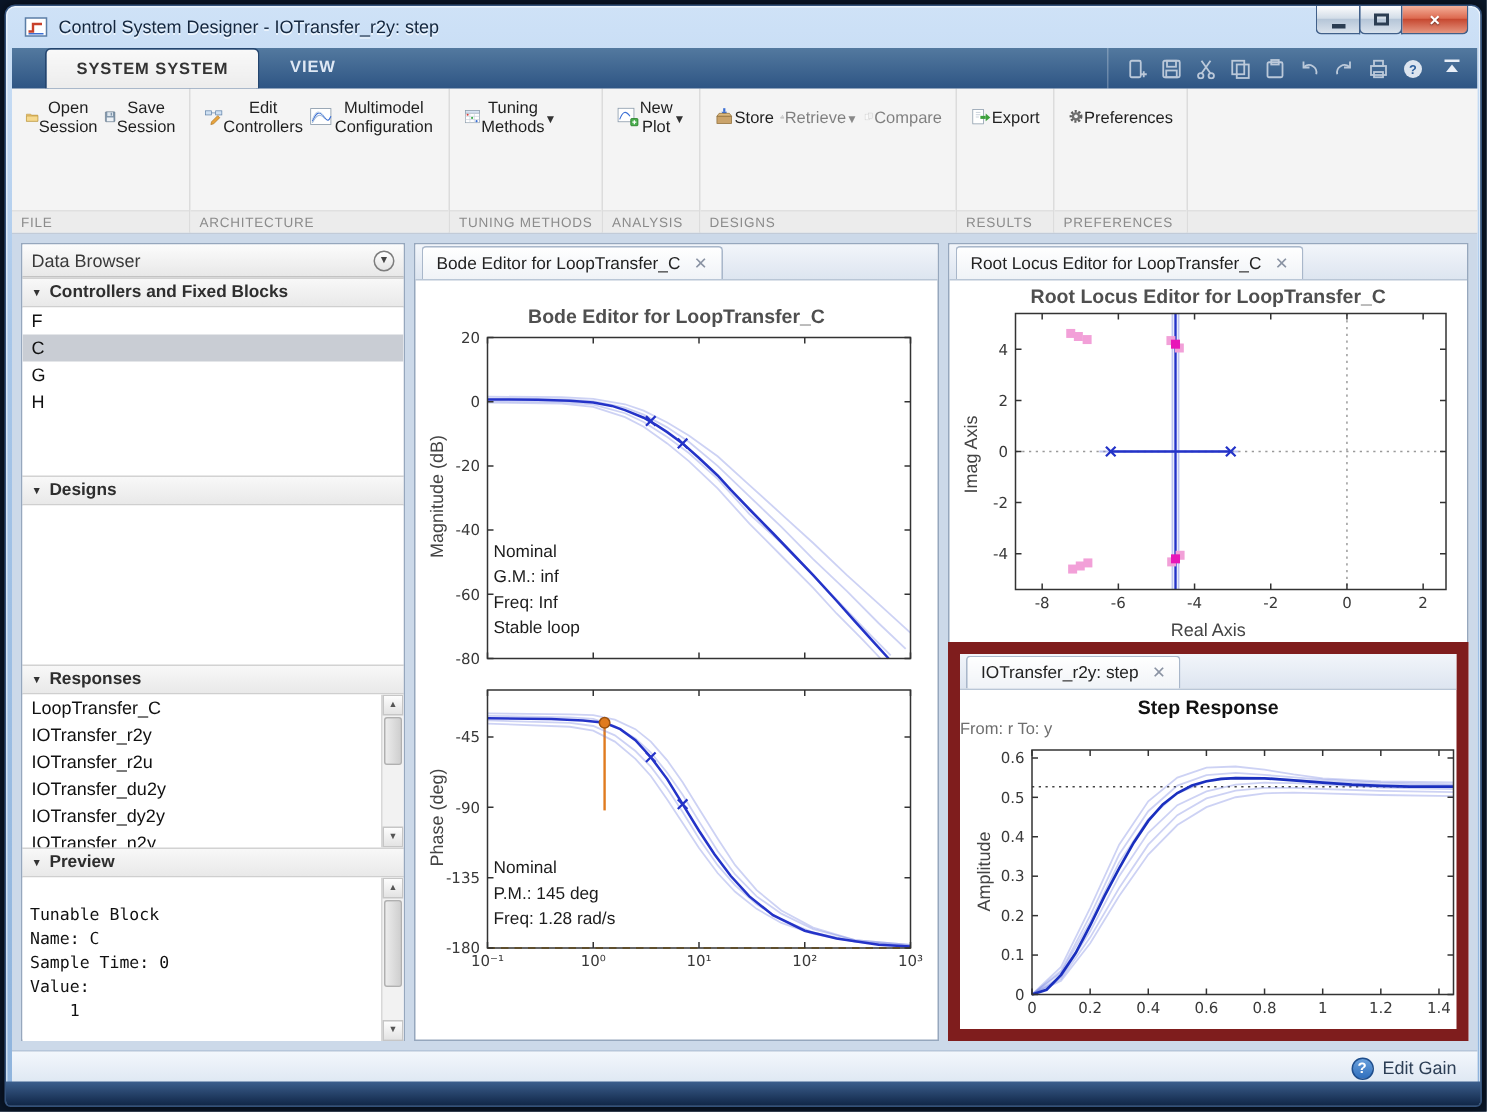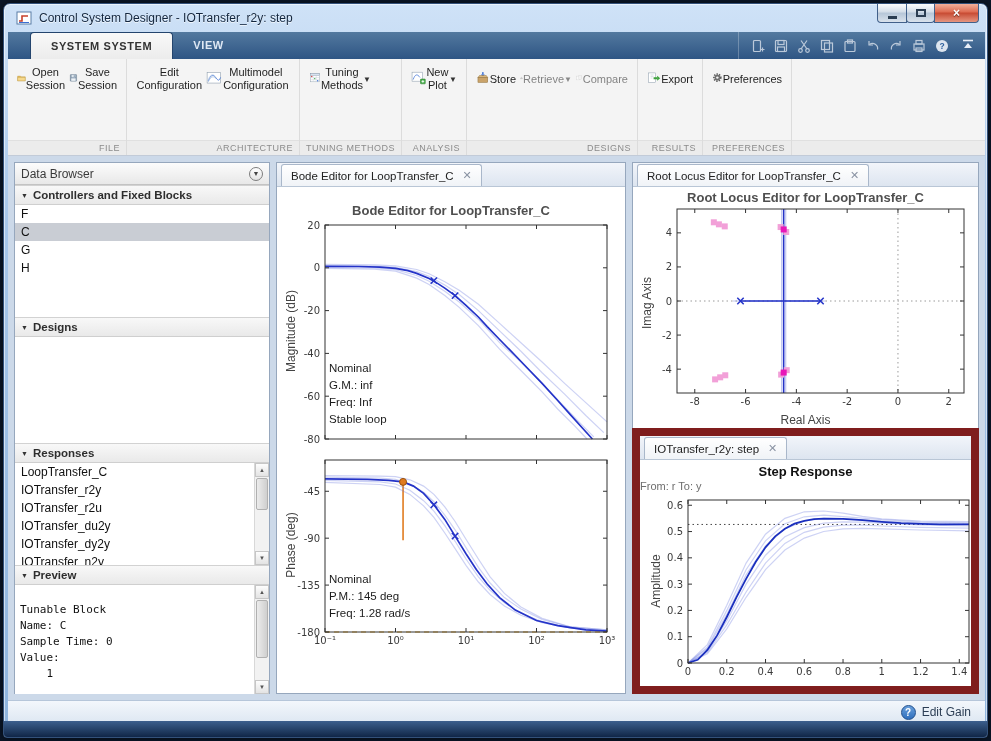--- a/index.html
+++ b/index.html
@@ -25,21 +25,21 @@
   .ts-tab{height:27px;line-height:27px;padding:0 20px;font-size:11px;font-weight:bold;letter-spacing:.6px;color:#dfe8f4;cursor:pointer}
   .ts-tab.active{background:linear-gradient(#f9f9f9,#ececec);color:#333;border-radius:4px 4px 0 0;border:1px solid #24456e;border-bottom:none}
   .qa-group{position:absolute;right:36px;top:0;height:27px;display:flex;align-items:center;gap:9px;border-left:1px solid rgba(255,255,255,.25);padding-left:12px}
   .qa{width:14px;height:14px;fill:none;stroke:#c9d4e2;stroke-width:1.2;opacity:.9;cursor:pointer}
   .qa.solid{fill:#c9d4e2;stroke:none}
   .collapse-btn{position:absolute;right:10px;top:6px;cursor:pointer}
   
   .ribbon{height:97px;display:flex;background:#f4f4f4;border-bottom:1px solid #c2cbd8}
   .rib-section{display:flex;flex-direction:column;border-right:1px solid #dcdcdc}
   .rib-buttons{flex:1;display:flex;align-items:flex-start;gap:4px;padding:5px 9px 0}
-  .rib-sec-label{height:15px;font-size:9px;color:#8b8b8b;text-align:right;letter-spacing:.5px;background:#ececec;border-top:1px solid #e0e0e0;line-height:15px;white-space:nowrap;padding:0 6px}
+  .rib-sec-label{height:15px;font-size:9px;color:#8b8b8b;text-align:left;letter-spacing:.5px;background:#ececec;border-top:1px solid #e0e0e0;line-height:15px;white-space:nowrap;padding:0 6px}
   .rib-btn{display:flex;align-items:center;text-align:center;font-size:11px;color:#1f1f1f;cursor:pointer;line-height:1.15}
   .rib-btn svg{width:28px;height:28px;margin-bottom:2px}
   .rib-caret{font-size:8px;color:#333;margin-top:1px}
   .rib-btn.disabled{filter:grayscale(1);opacity:.55}
   
   .main{position:relative;height:544px;background:#ccd9e9}
   .panel{position:absolute;background:#fff;border:1px solid #96a7bd}
   
   .db-header{height:22px;background:linear-gradient(#fcfcfc,#e8e8e8);border-bottom:1px solid #c3c3c3;display:flex;align-items:center;padding:0 6px;font-size:12px;color:#3a3a3a}
   .db-menu{margin-left:auto;width:14px;height:14px;border:1px solid #7d7d7d;border-radius:50%;background:linear-gradient(#fff,#e3e3e3);font-size:7px;color:#444;display:flex;align-items:center;justify-content:center;cursor:pointer}
@@ -171,21 +171,21 @@
 
       <div class="rib-section">
         <div class="rib-buttons">
           <div class="rib-btn" style="width:66px">
             <svg viewBox="0 0 28 28">
                 <rect x="2" y="5" width="9" height="6" fill="#cfe0f2" stroke="#5b7ea6"></rect>
                 <rect x="17" y="5" width="9" height="6" fill="#cfe0f2" stroke="#5b7ea6"></rect>
                 <path d="M11 8h6" stroke="#5b7ea6"></path>
                 <path d="M10 25l4-1 9-9-3-3-9 9z" fill="#e8a33d" stroke="#a8731f"></path>
               </svg>
-            <span class="rib-label">Edit Configuration</span>
+            <span class="rib-label">Edit Controllers</span>
           </div>
           <div class="rib-btn" style="width:84px">
             <svg viewBox="0 0 28 28">
                 <rect x="2" y="4" width="24" height="19" fill="#ffffff" stroke="#8a9aaa"></rect>
                 <path d="M4 19C9 7 13 7 18 14s6 3 8-1" fill="none" stroke="#3b6fd4" stroke-width="1.4"></path>
                 <path d="M4 21C9 10 14 10 19 16" fill="none" stroke="#9ab4d8" stroke-width="1.2"></path>
                 <path d="M4 17C8 6 13 6 17 12" fill="none" stroke="#c3d4e8" stroke-width="1.2"></path>
               </svg>
             <span class="rib-label">Multimodel Configuration</span>
           </div>

